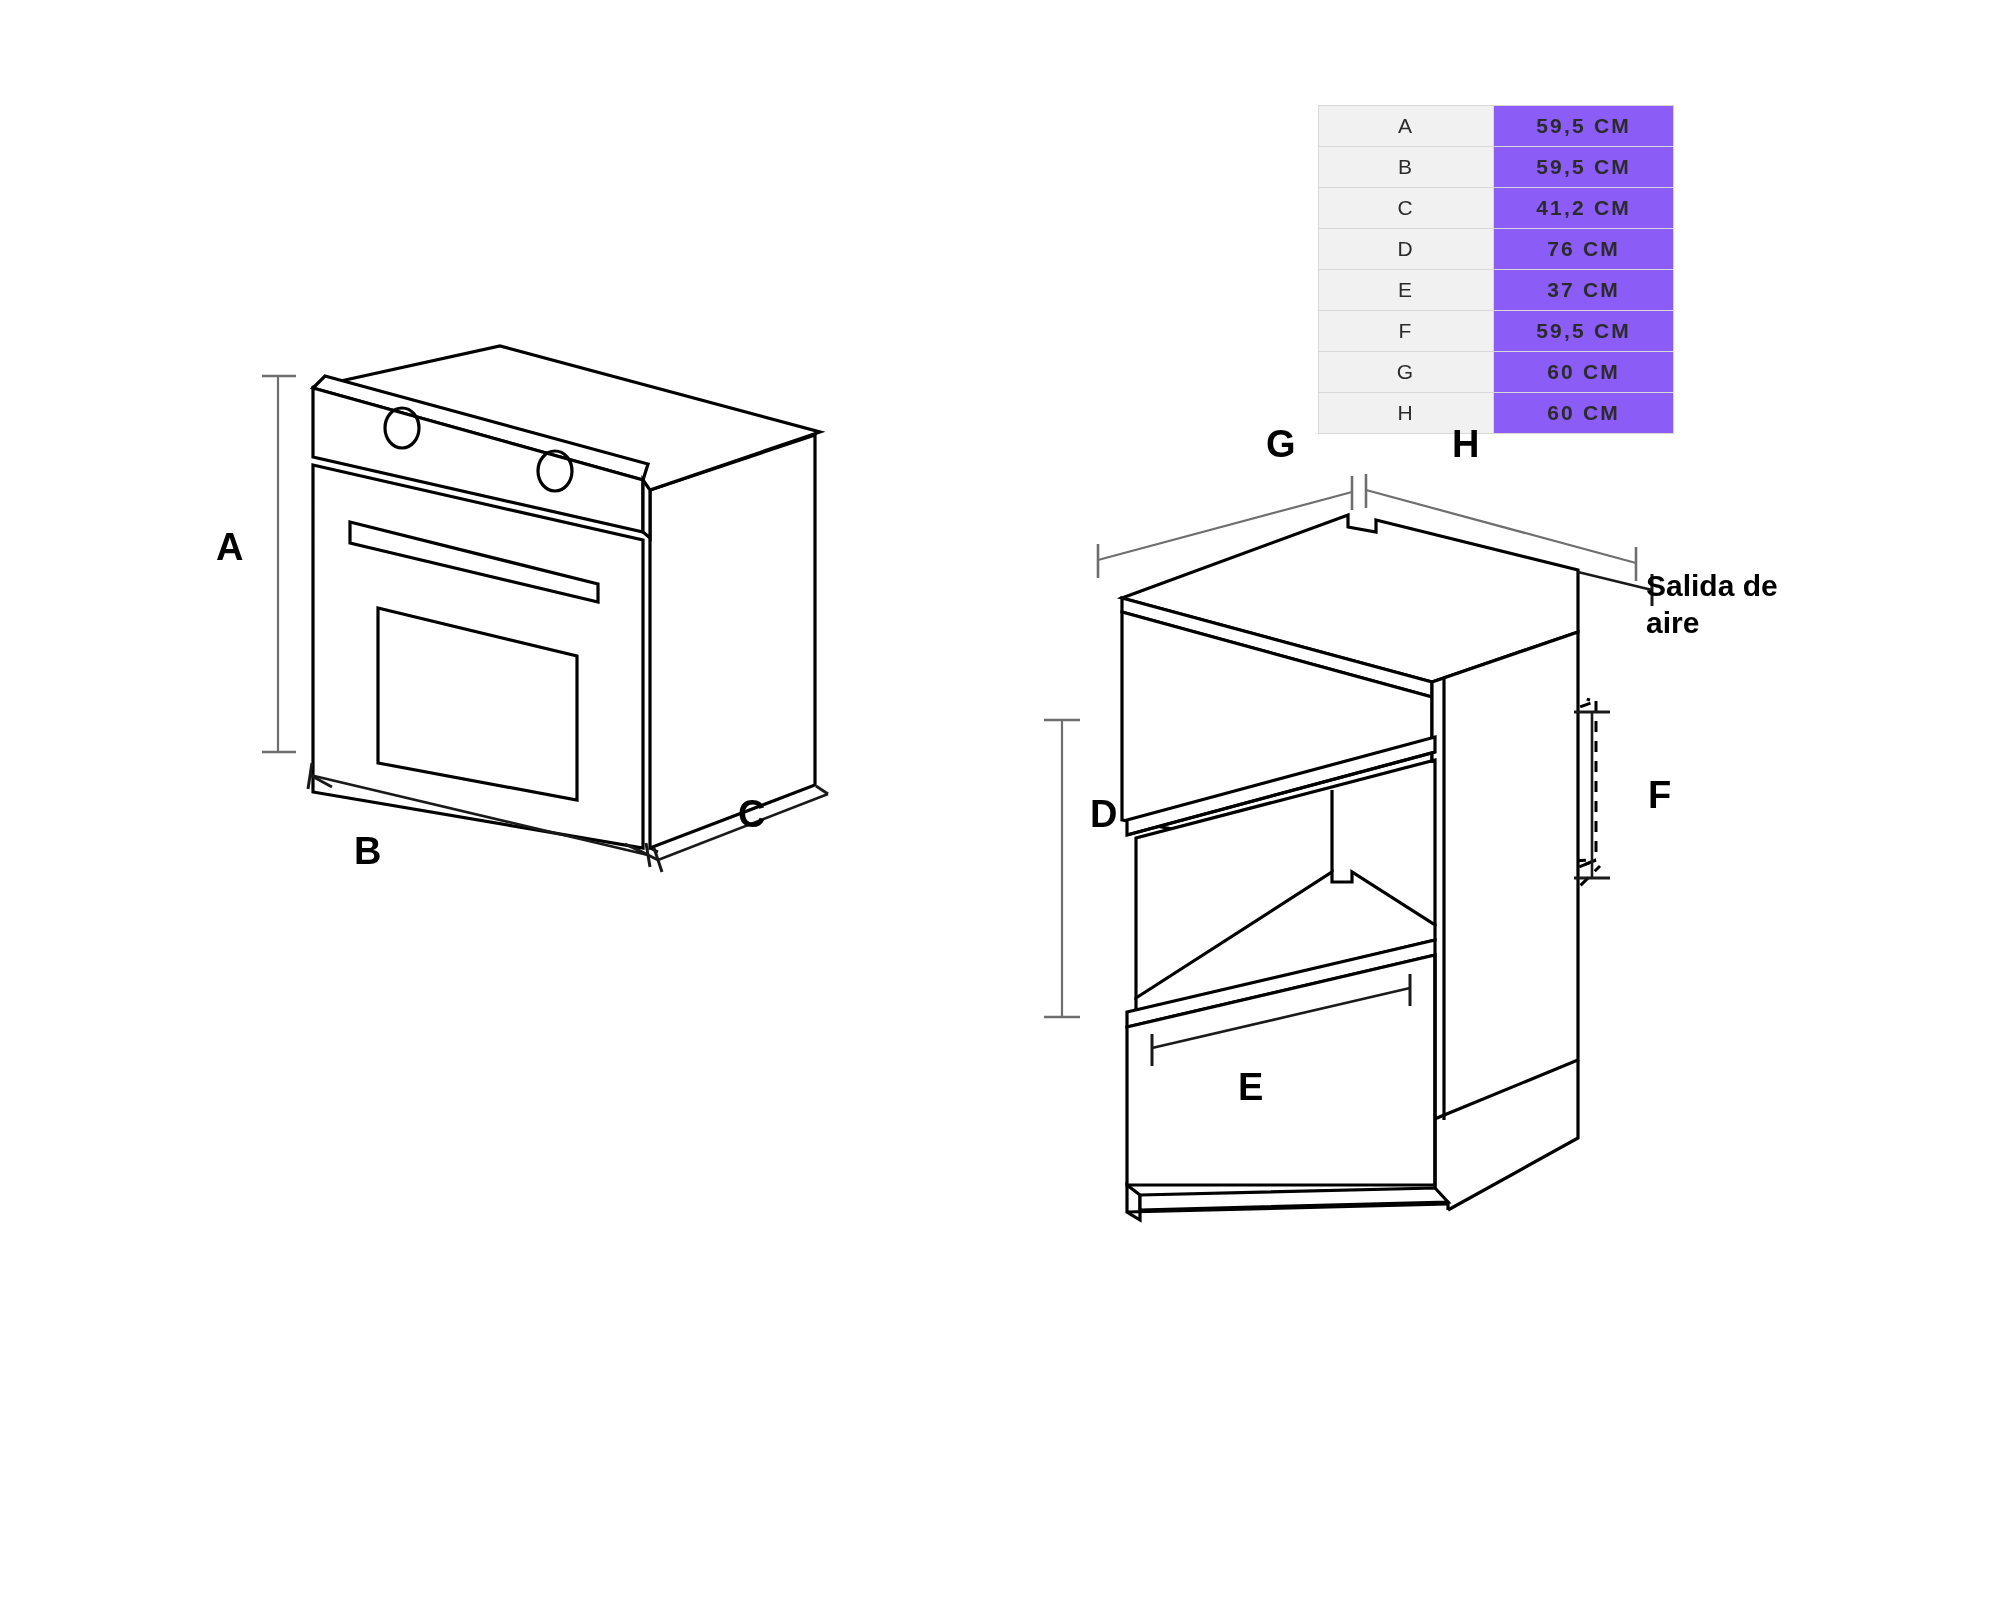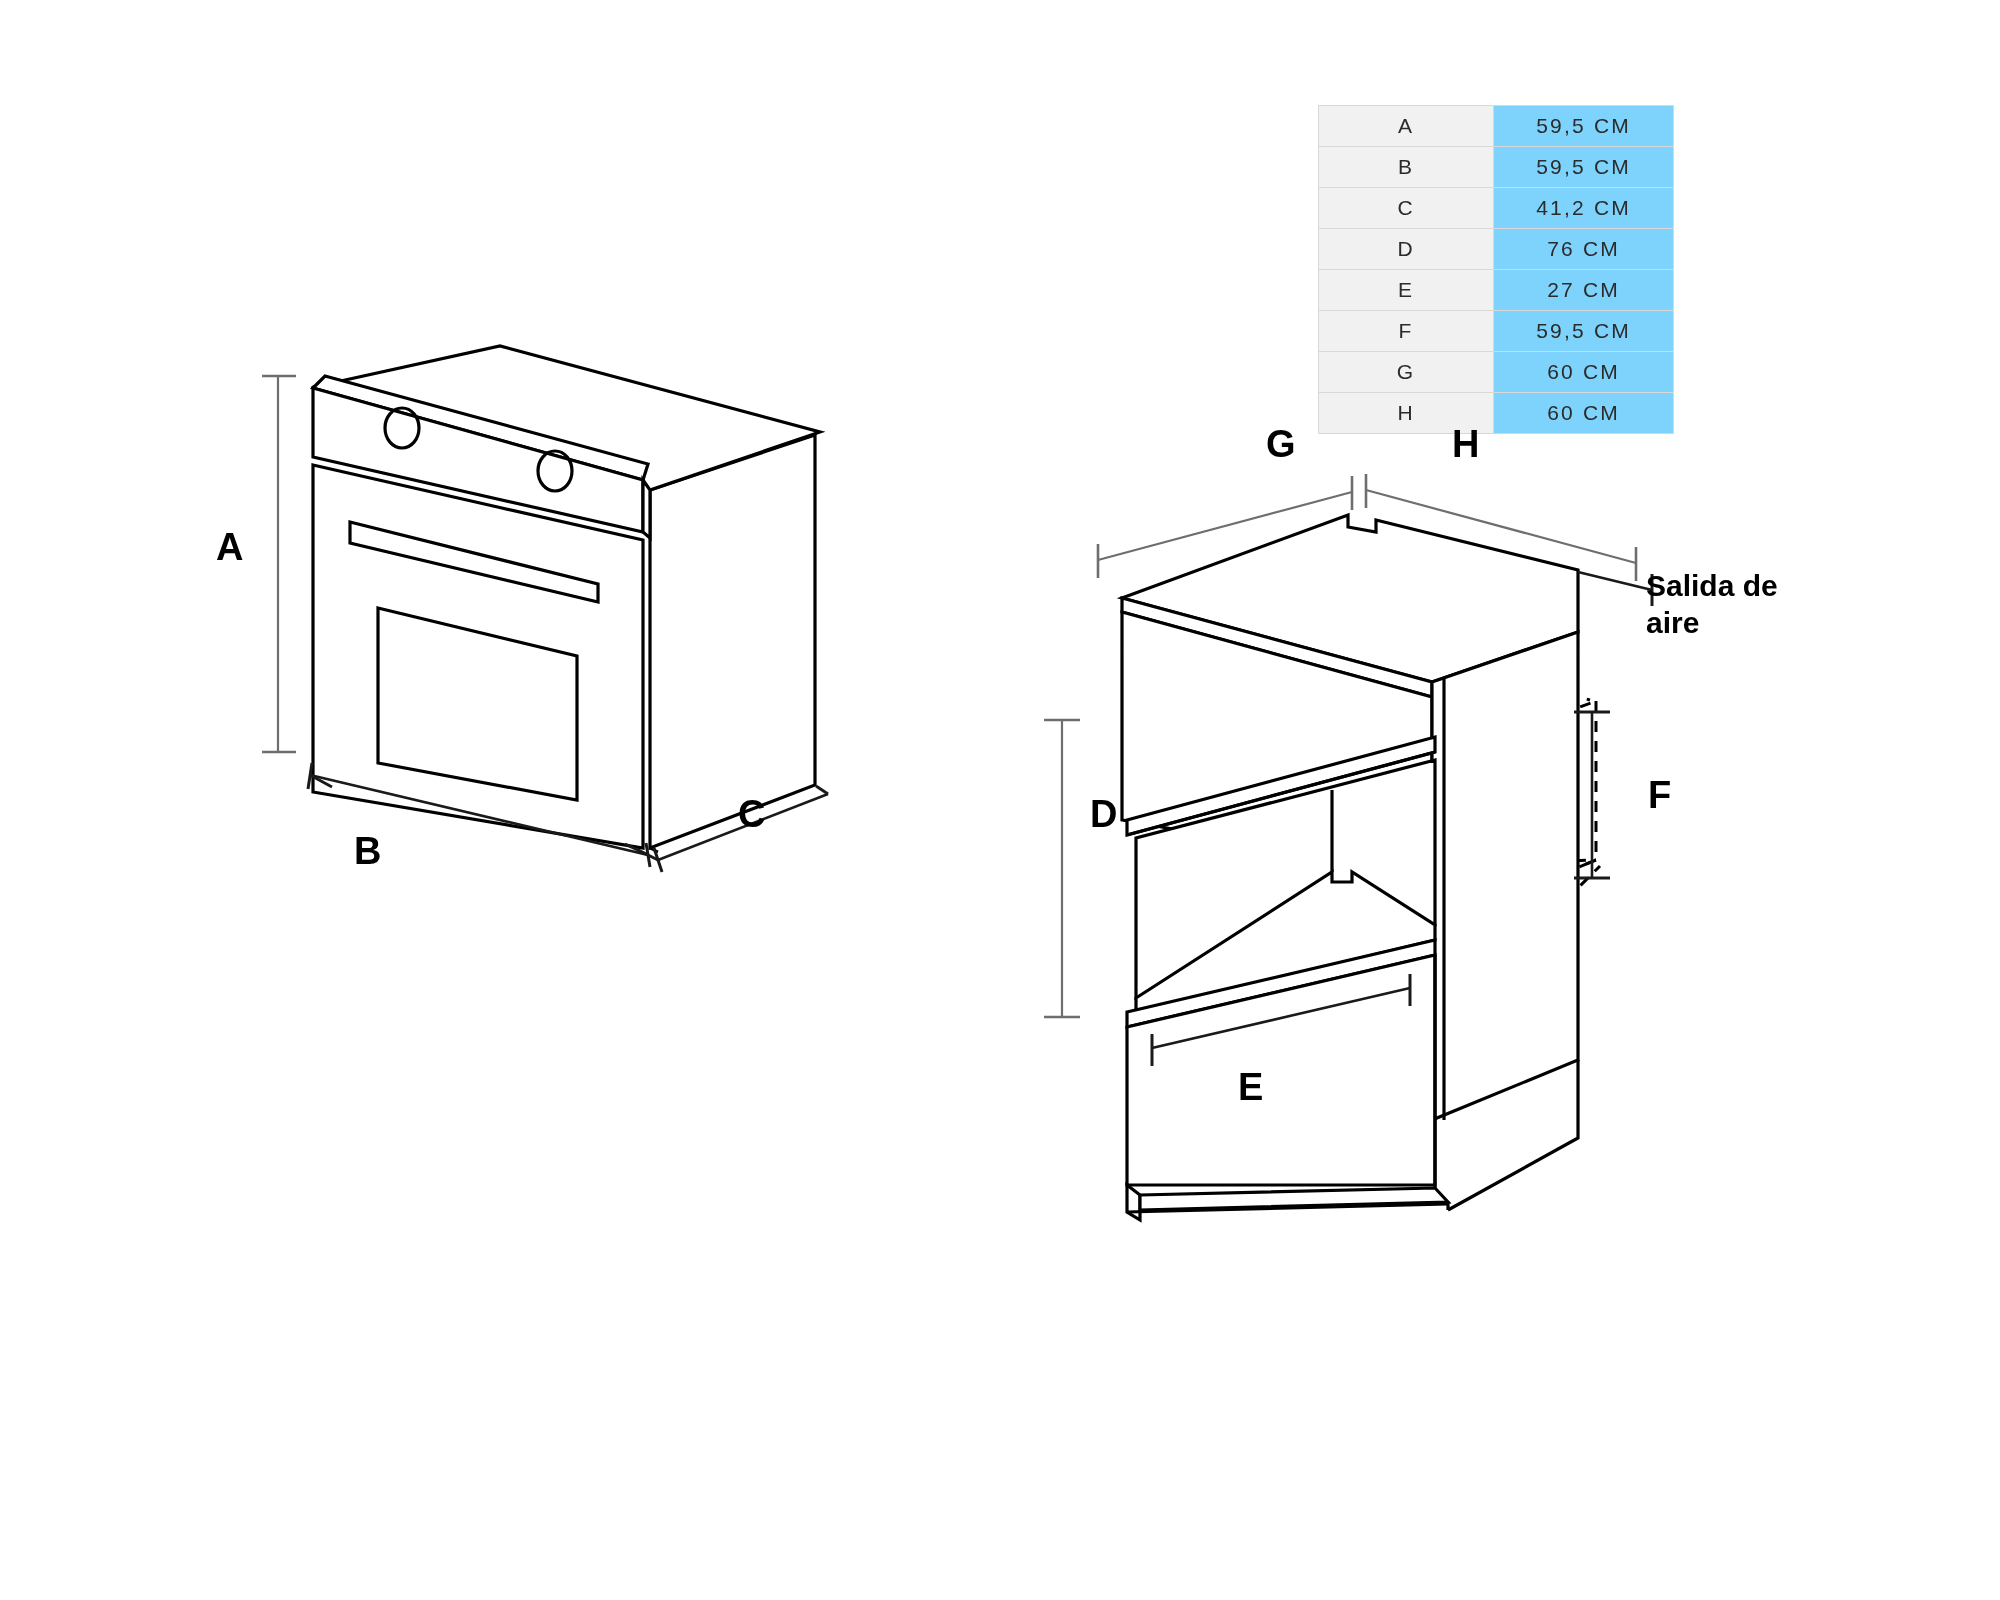--- a/index.html
+++ b/index.html
@@ -37,22 +37,23 @@
     text-align: center;
     vertical-align: middle;
     letter-spacing: 2.2px;
     font-weight: 400;
   }
   #spec-table td.key-cell {
     background: #f1f1f1;
     width: 178px;
   }
   #spec-table td.val-cell {
-    background: #7dd3fc;
+    background: #8b5cf6;
     width: 178px;
+    font-weight: bold;
   }
 
   
   .draw-svg {
     position: absolute;
     overflow: visible;
   }
   #oven-drawing { left: 250px; top: 340px; }
   #cabinet-drawing { left: 1080px; top: 420px; }
 
@@ -140,21 +141,21 @@
       <tr>
         <td class="key-cell">C</td>
         <td class="val-cell">41,2 CM</td>
       </tr>
       <tr>
         <td class="key-cell">D</td>
         <td class="val-cell">76 CM</td>
       </tr>
       <tr>
         <td class="key-cell">E</td>
-        <td class="val-cell">27 CM</td>
+        <td class="val-cell">37 CM</td>
       </tr>
       <tr>
         <td class="key-cell">F</td>
         <td class="val-cell">59,5 CM</td>
       </tr>
       <tr>
         <td class="key-cell">G</td>
         <td class="val-cell">60 CM</td>
       </tr>
       <tr>

